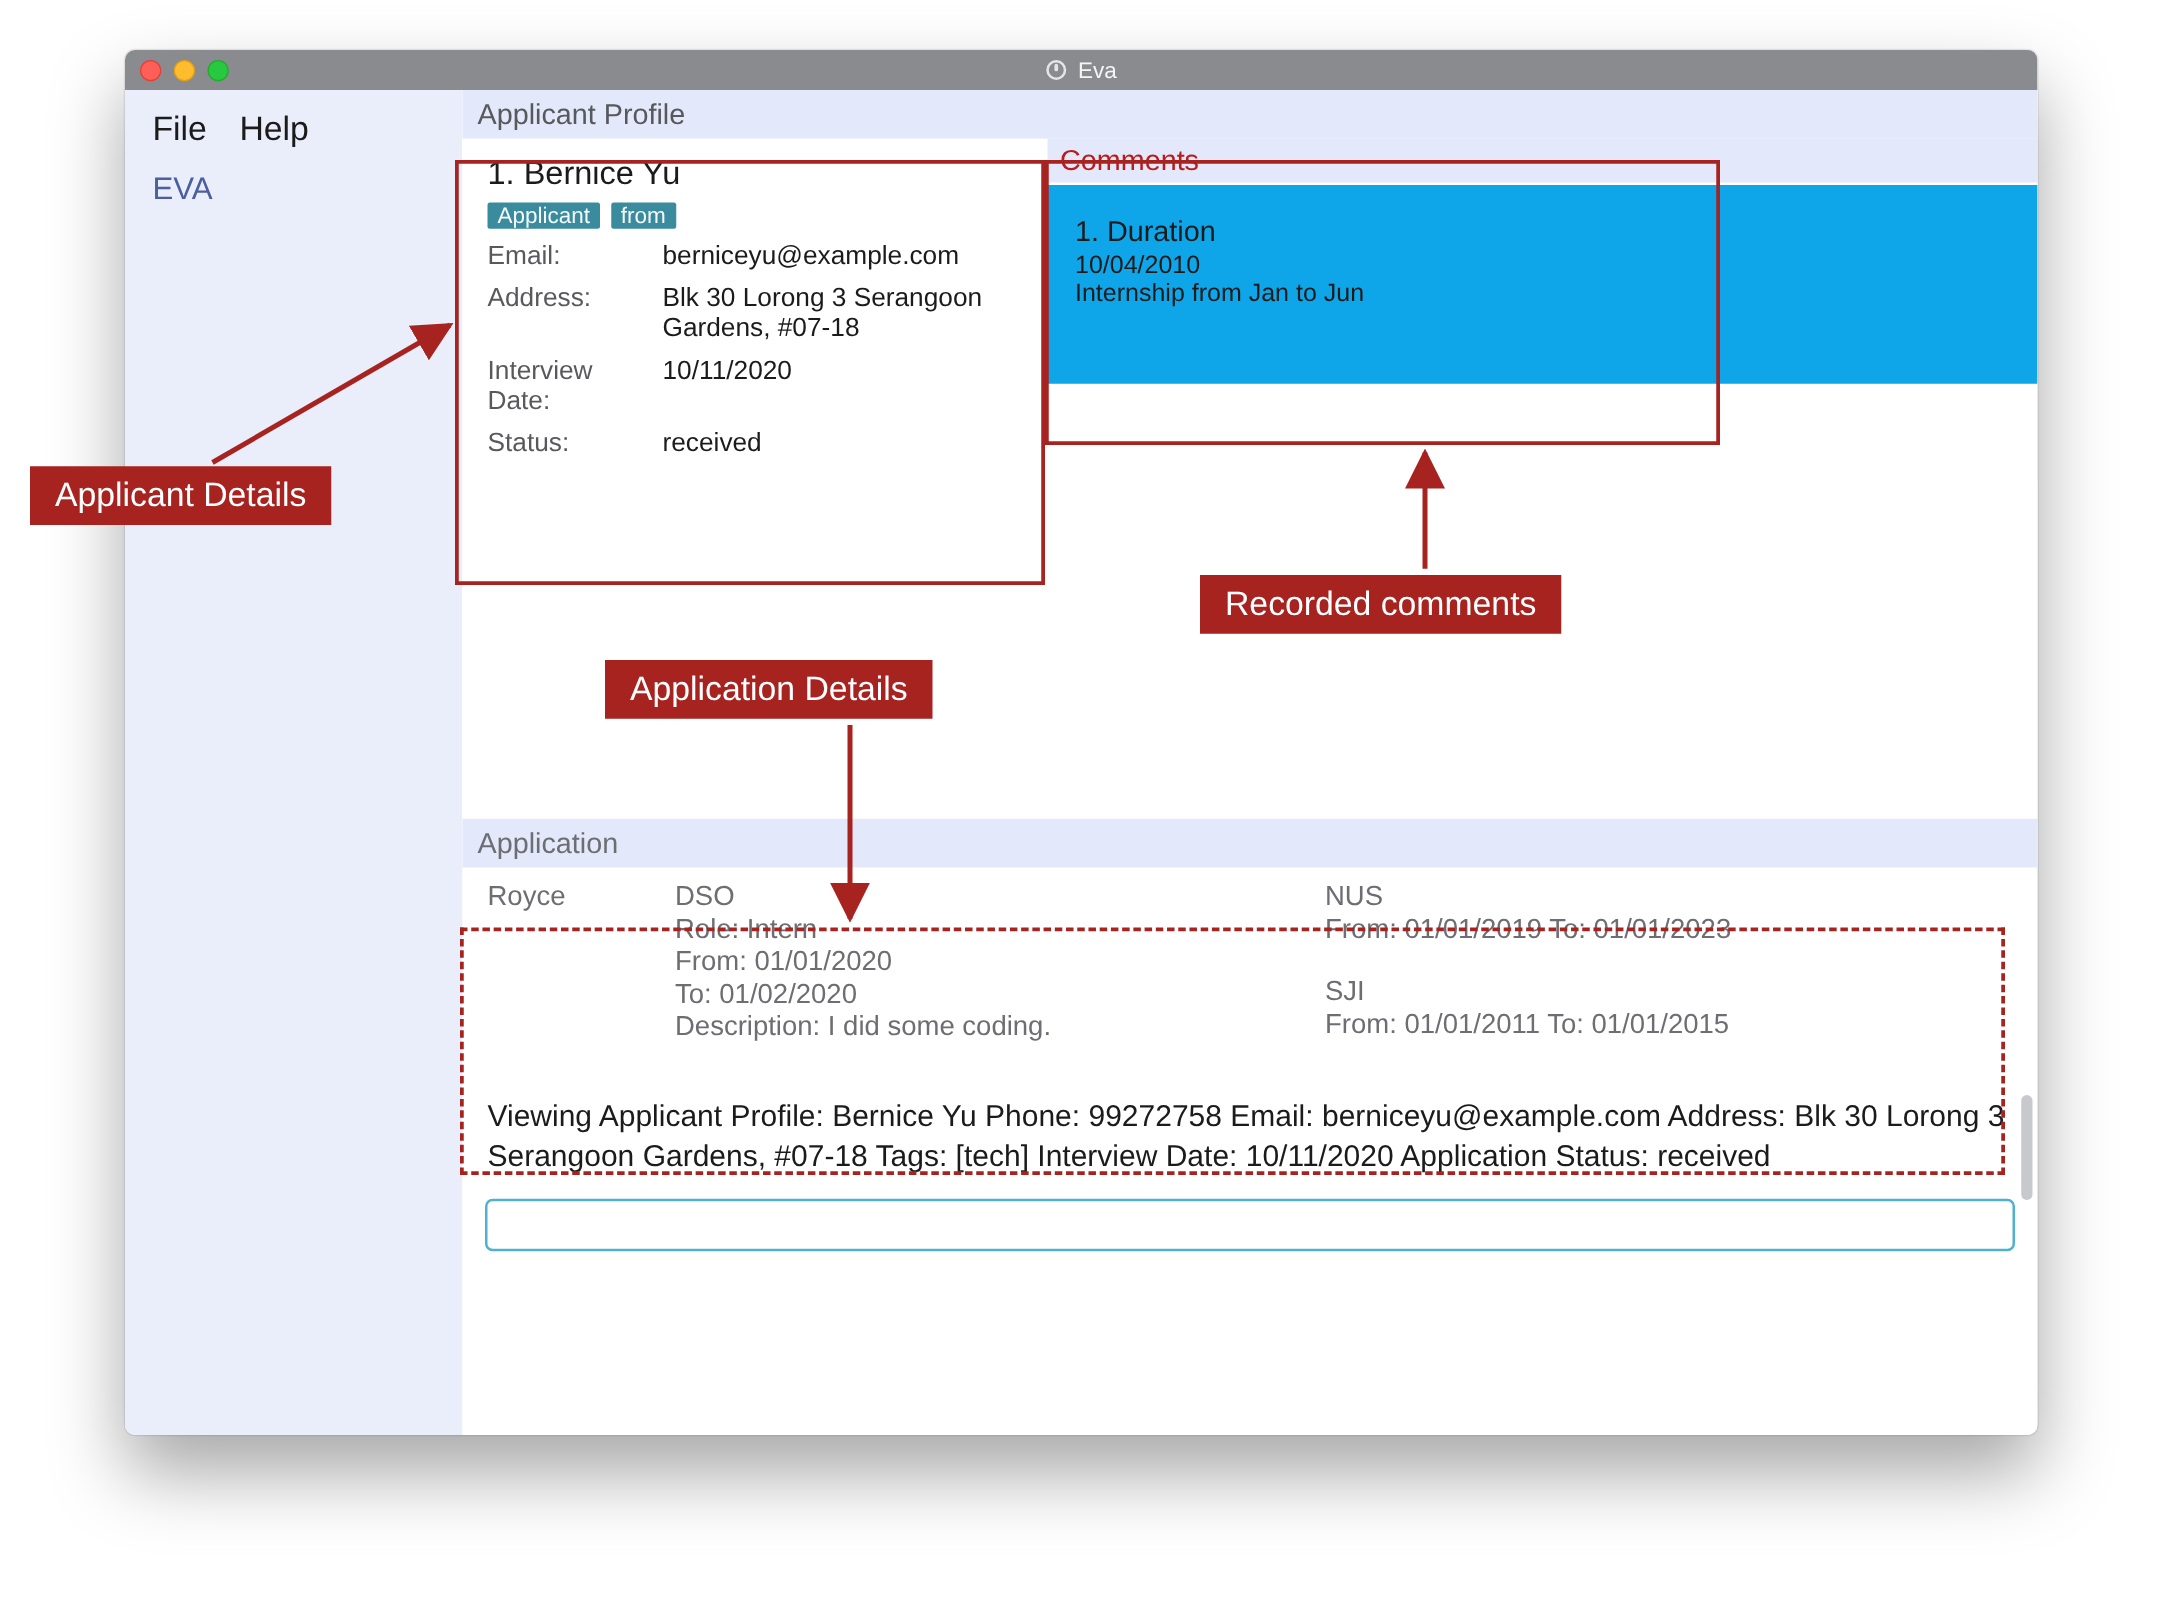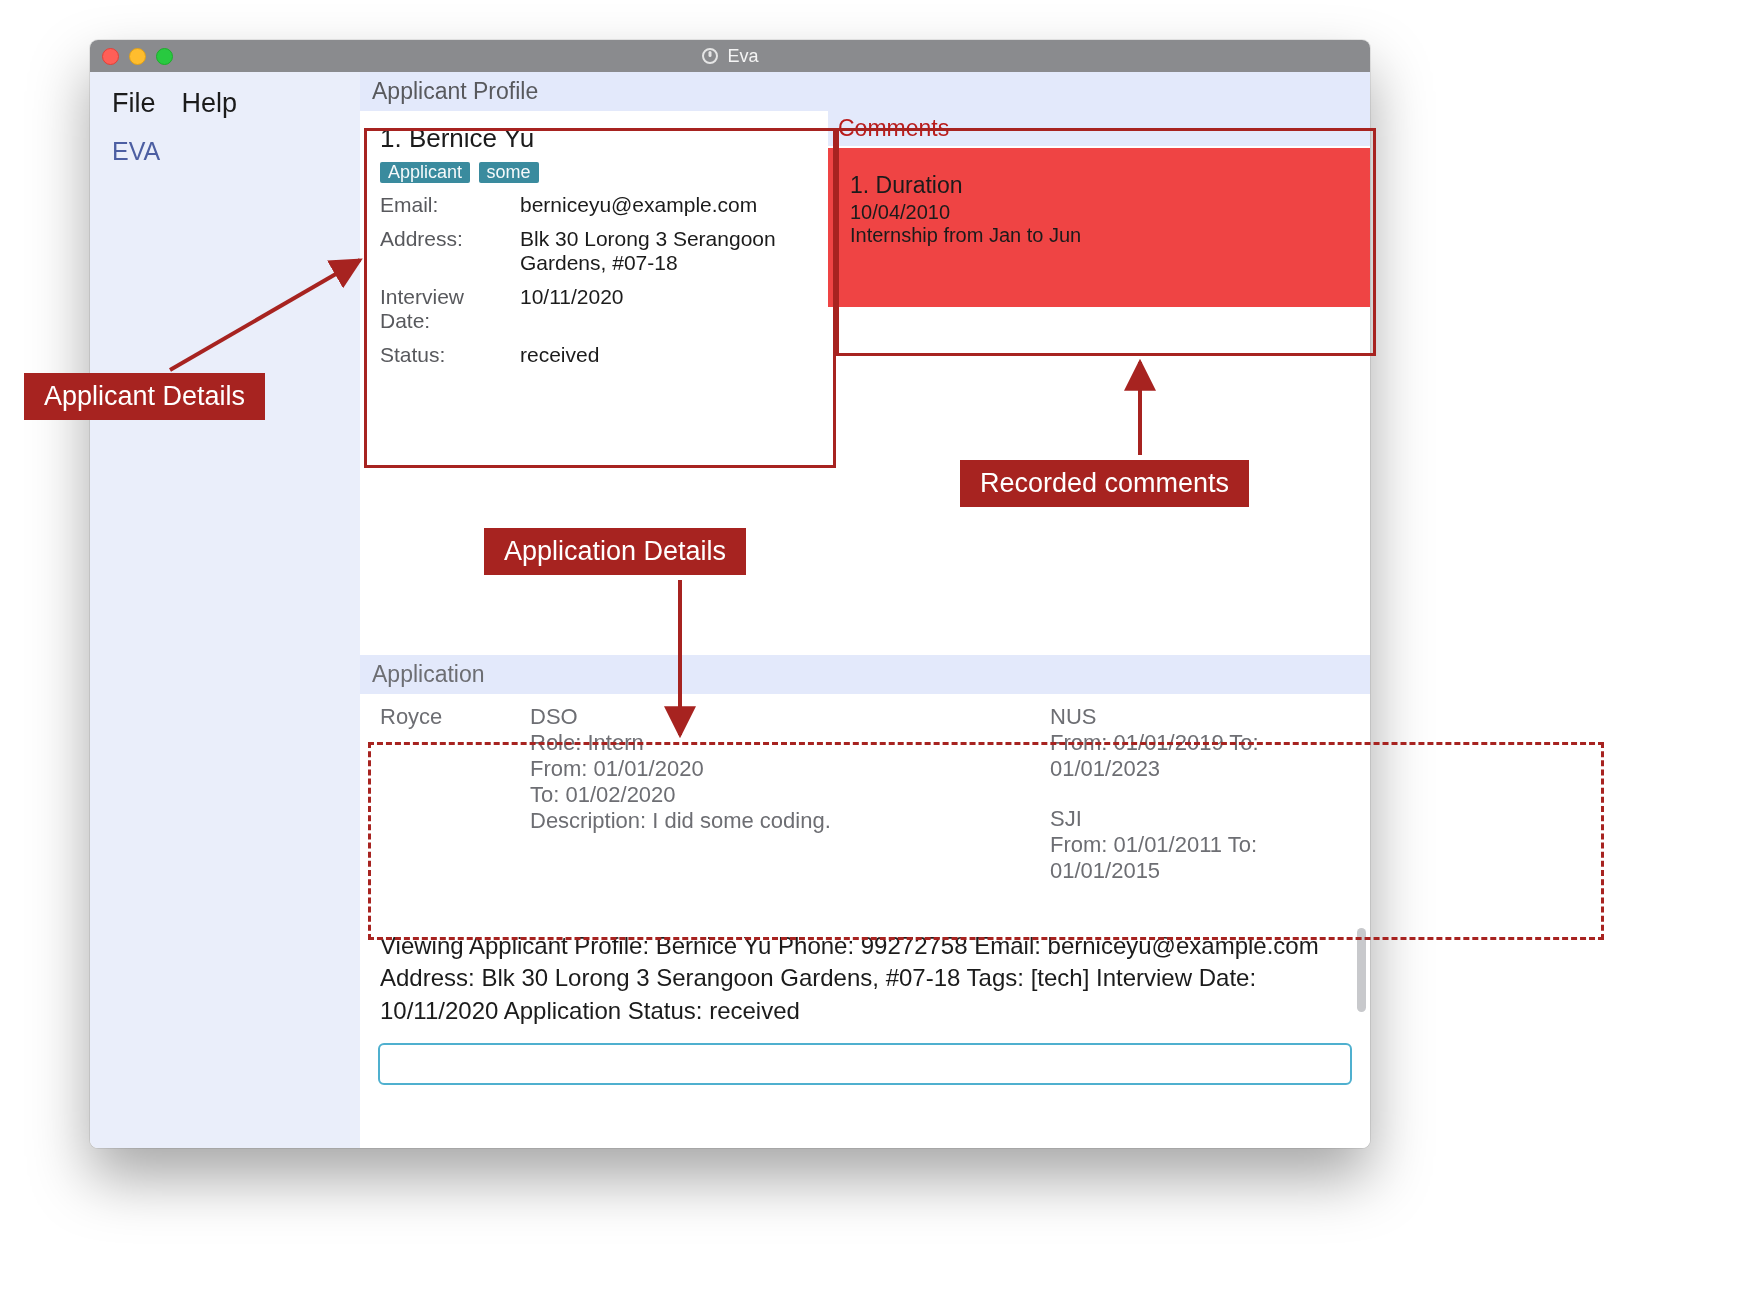--- a/index.html
+++ b/index.html
@@ -8,23 +8,23 @@
     background: #ffffff;
     font-family: "Helvetica Neue", Arial, sans-serif;
   }
   .stage {
     position: relative;
     width: 1740px;
     height: 1296px;
   }
   .window {
     position: absolute;
-    left: 90px;
+    left: 100px;
     top: 40px;
-    width: 1280px;
+    width: 1530px;
     height: 1108px;
     border-radius: 8px 8px 8px 8px;
     background: #ffffff;
     box-shadow: 0 30px 60px rgba(0,0,0,0.35), 0 0 0 1px rgba(0,0,0,0.08);
     overflow: hidden;
   }
   
   .titlebar {
     height: 32px;
     background: #8a8b8e;
@@ -130,21 +130,21 @@
     flex-direction: column;
   }
   .comments-header {
     background: #e3e9fb;
     color: #b91c1c;
     font-size: 23px;
     padding: 4px 10px;
     border-bottom: 2px solid #ffffff;
   }
   .comment-body {
-    background: #ef4444;
+    background: #0ea5e9;
     padding: 24px 22px 60px 22px;
   }
   .comment-body .c-title {
     font-size: 23px;
     color: #1b1b1b;
     margin-bottom: 2px;
   }
   .comment-body .c-line {
     font-size: 20px;
     color: #1b1b1b;
@@ -253,21 +253,21 @@
 
       <div class="content">
         <div class="section-header">Applicant Profile</div>
 
         <div class="top-row">
 
           <div class="profile-card">
             <div class="profile-title">1.  Bernice Yu</div>
             <div class="tags">
               <span class="tag">Applicant</span>
-              <span class="tag">some</span>
+              <span class="tag">from</span>
             </div>
             <div class="kv">
                 <div class="k">Email:</div>
                 <div class="v">berniceyu@example.com</div>
               </div>
             <div class="kv">
                 <div class="k">Address:</div>
                 <div class="v">Blk 30 Lorong 3 Serangoon Gardens, #07-18</div>
               </div>
             <div class="kv">

